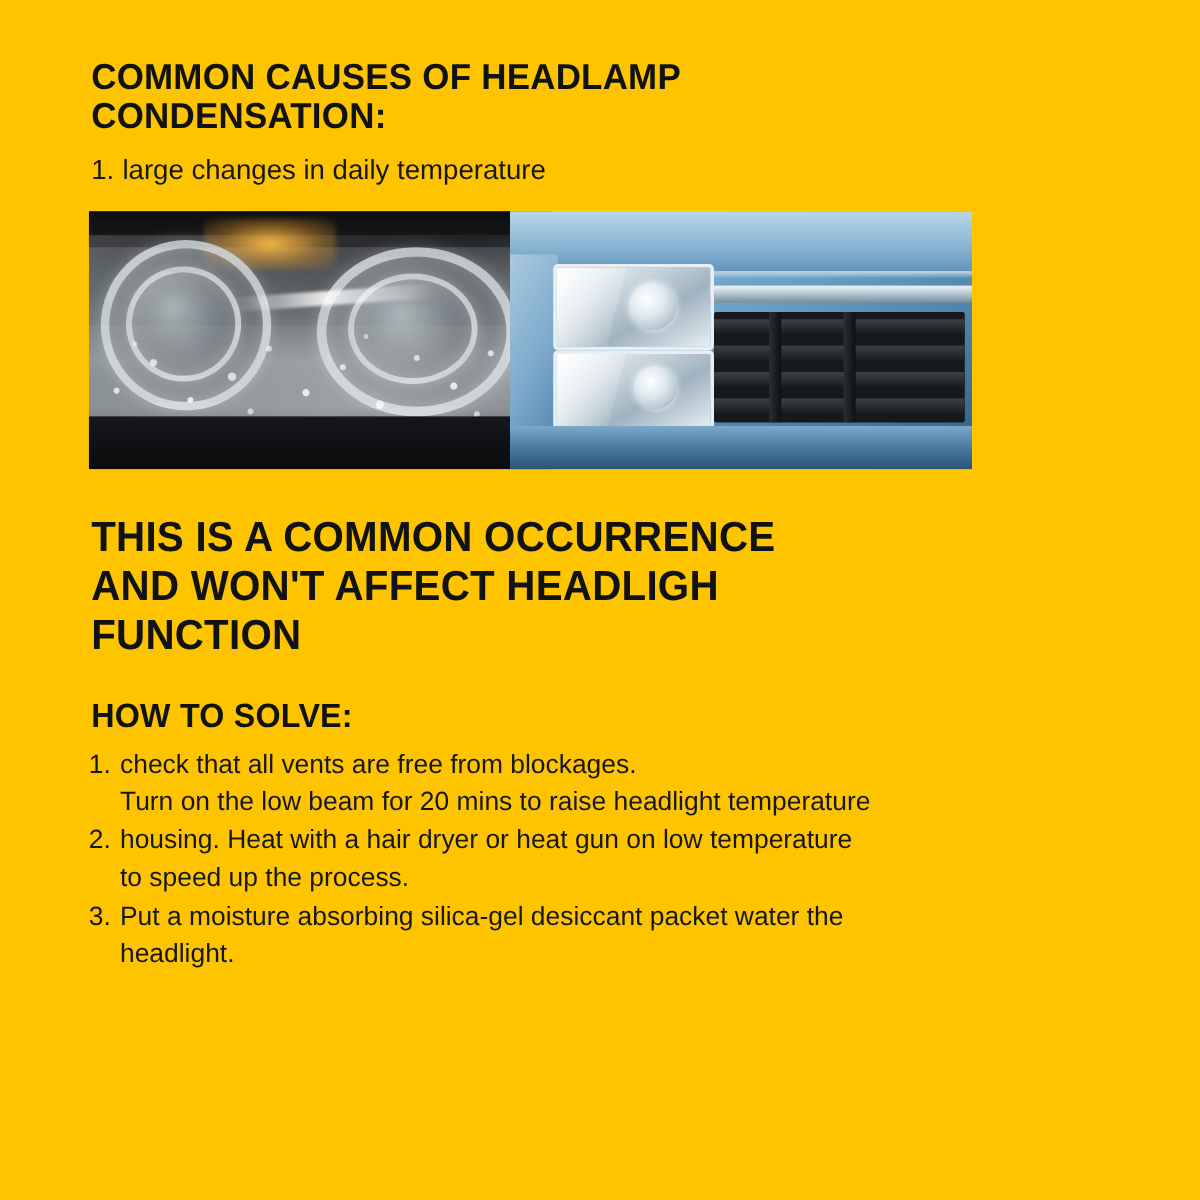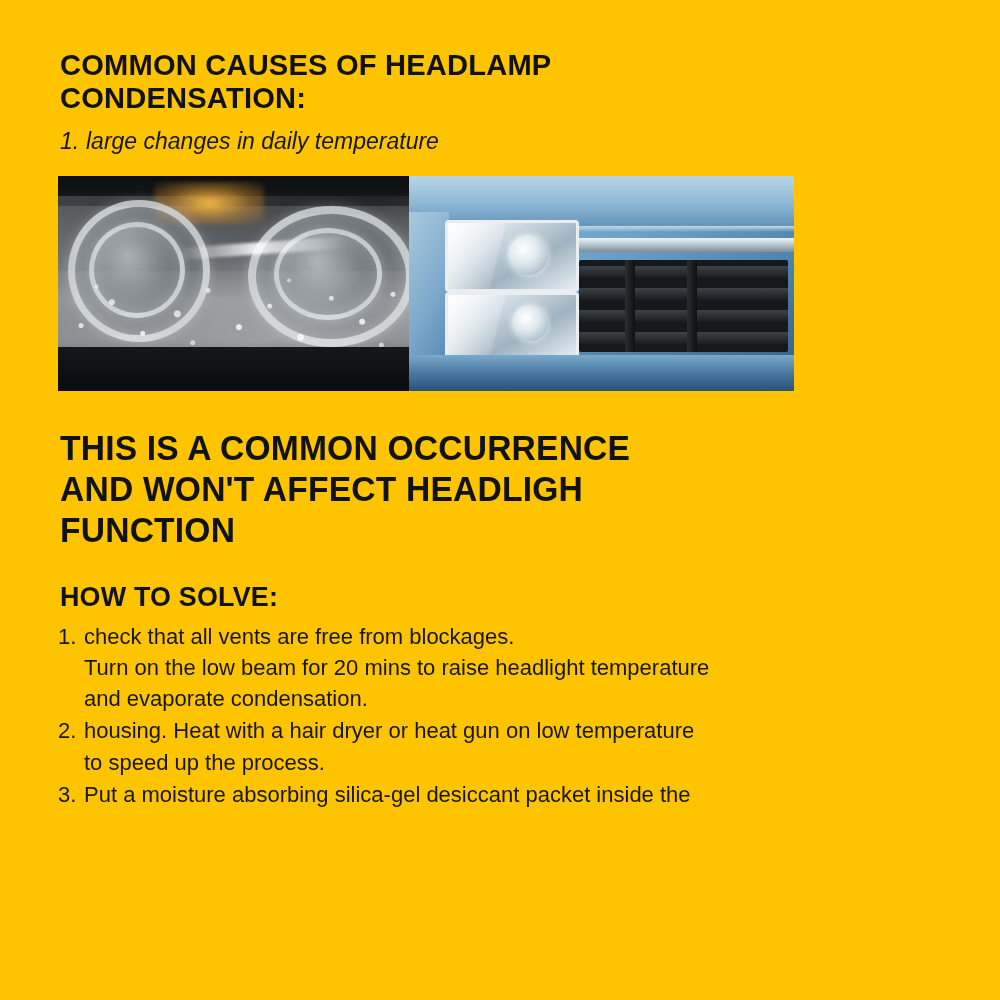--- a/index.html
+++ b/index.html
@@ -14,40 +14,40 @@
     color: #17181a;
     overflow: hidden;
     position: relative;
   }
   .page {
     position: relative;
     width: 852px;
     height: 1000px;
     box-sizing: border-box;
     padding: 48px 58px 0 58px;
+    margin-left: 16px;
   }
 
   
   .h-main {
     font-size: 30px;
     font-weight: bold;
     letter-spacing: 0.2px;
     line-height: 1.1;
     margin: 0 0 12px 2px;
     color: #111214;
     text-transform: uppercase;
     font-stretch: condensed;
     transform: scaleX(0.97);
     transform-origin: left center;
   }
   .causes-list {
     margin: 0 0 0 2px;
     padding: 0;
     list-style: none;
-    font-style: italic;
   }
   .causes-list li {
     font-size: 23px;
     line-height: 1.38;
     color: #16171a;
     white-space: nowrap;
   }
   .num {
     display: inline-block;
     width: 26px;
@@ -325,31 +325,31 @@
   </div>
 
   <h2 class="h-solve">HOW TO SOLVE:</h2>
 
   <ol class="solve-list">
     <li>
       <span class="num">1.</span>
       <span class="body">
         <div>check that all vents are free from blockages.</div>
         <div>Turn on the low beam for 20 mins to raise headlight temperature</div>
-        <div>and evaporate condensation.</div>
       </span>
     </li>
     <li>
       <span class="num">2.</span>
       <span class="body">
         <div>housing. Heat with a hair dryer or heat gun on low temperature</div>
         <div>to speed up the process.</div>
       </span>
     </li>
     <li>
       <span class="num">3.</span>
       <span class="body">
-        <div>Put a moisture absorbing silica-gel desiccant packet inside the</div>
+        <div>Put a moisture absorbing silica-gel desiccant packet water the</div>
+        <div>headlight.</div>
       </span>
     </li>
   </ol>
 
 </div>
 
 </body></html>

